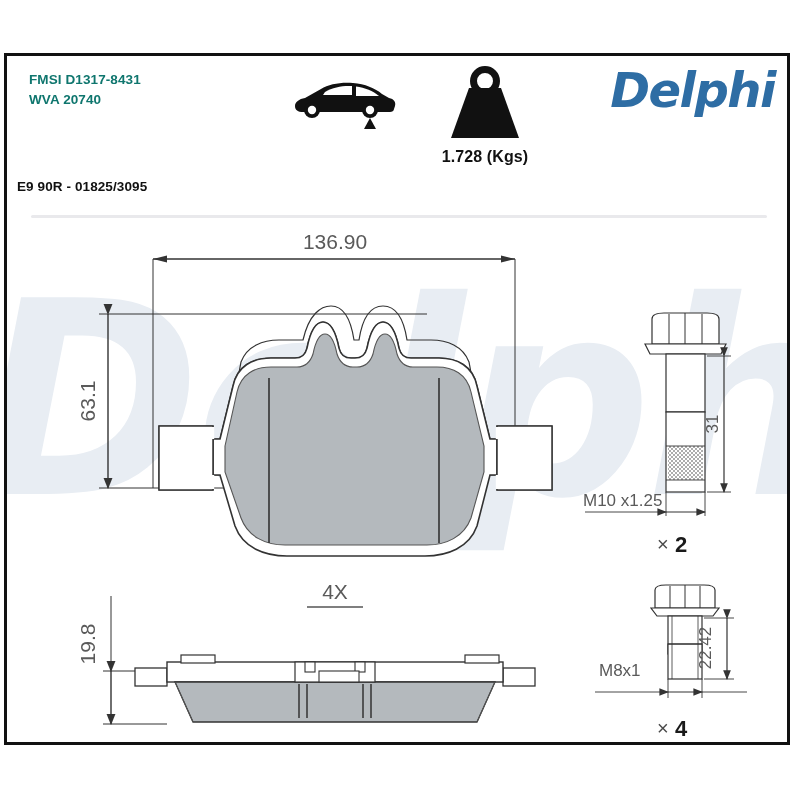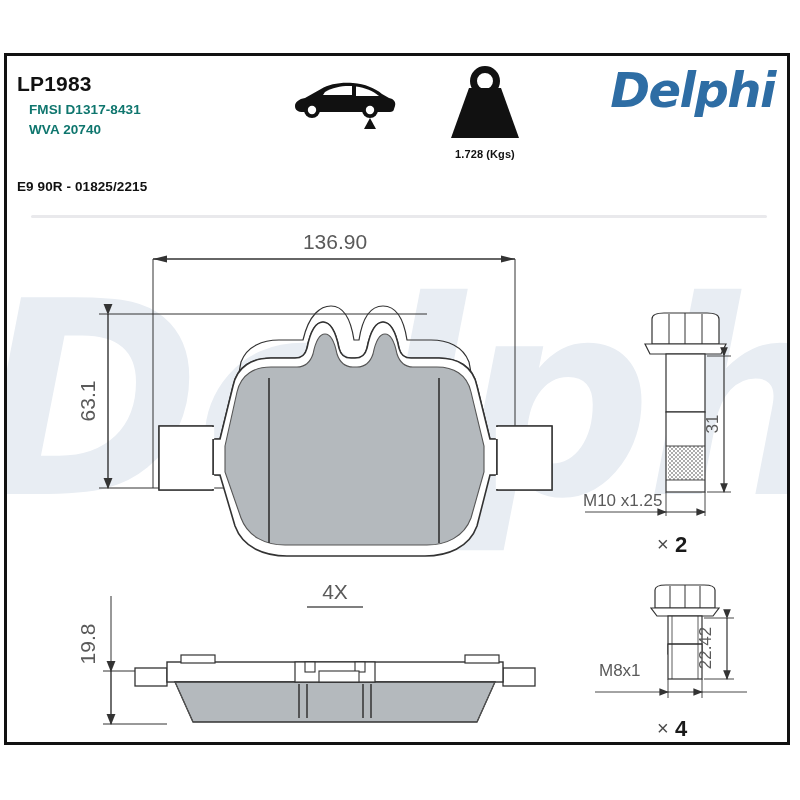--- a/index.html
+++ b/index.html
@@ -102,21 +102,21 @@
   
   #weight-wrap {
     position: absolute;
     left: 418px;
     top: 10px;
     width: 120px;
     text-align: center;
   }
   #weight-icon { display:block; margin: 0 auto; }
   #weight-label {
-    font-size: 11px;
+    font-size: 16px;
     font-weight: 700;
     color: #111;
     margin-top: 2px;
     letter-spacing: 0.1px;
   }
 
   
   #brand {
     position: absolute;
     right: 12px;
@@ -178,25 +178,24 @@
 
 <div id="page">
 
   <div id="frame">
 
     <div class="watermark">Delphi</div>
 
     <div id="header">
 
       <div id="codes">
-        <div class="code-main">LP1983</div>
         <div class="code-sub">FMSI D1317-8431</div>
         <div class="code-sub">WVA 20740</div>
       </div>
-      <div class="code-ece">E9 90R - 01825/2215</div>
+      <div class="code-ece">E9 90R - 01825/3095</div>
 
       <svg id="car-icon" viewBox="0 0 110 60">
         <path d="M6,34 C6,30 10,27 16,26 L32,17 C40,12 52,10 64,11 C76,12 86,16 93,22
                  L100,26 C105,27 107,30 106,34 L105,37 C105,39 103,40 101,40 L14,40
                  C9,40 6,38 6,34 Z" fill="#111111"></path>
         <path d="M36,20 C44,15 54,13.5 63,14 L63,23 L34,23 Z" fill="#ffffff"></path>
         <path d="M67,14.5 C76,15.5 84,19 90,24 L67,24 Z" fill="#ffffff"></path>
         <circle cx="23" cy="38" r="8" fill="#111111"></circle>
         <circle cx="23" cy="38" r="4.2" fill="#ffffff"></circle>
         <circle cx="81" cy="38" r="8" fill="#111111"></circle>

